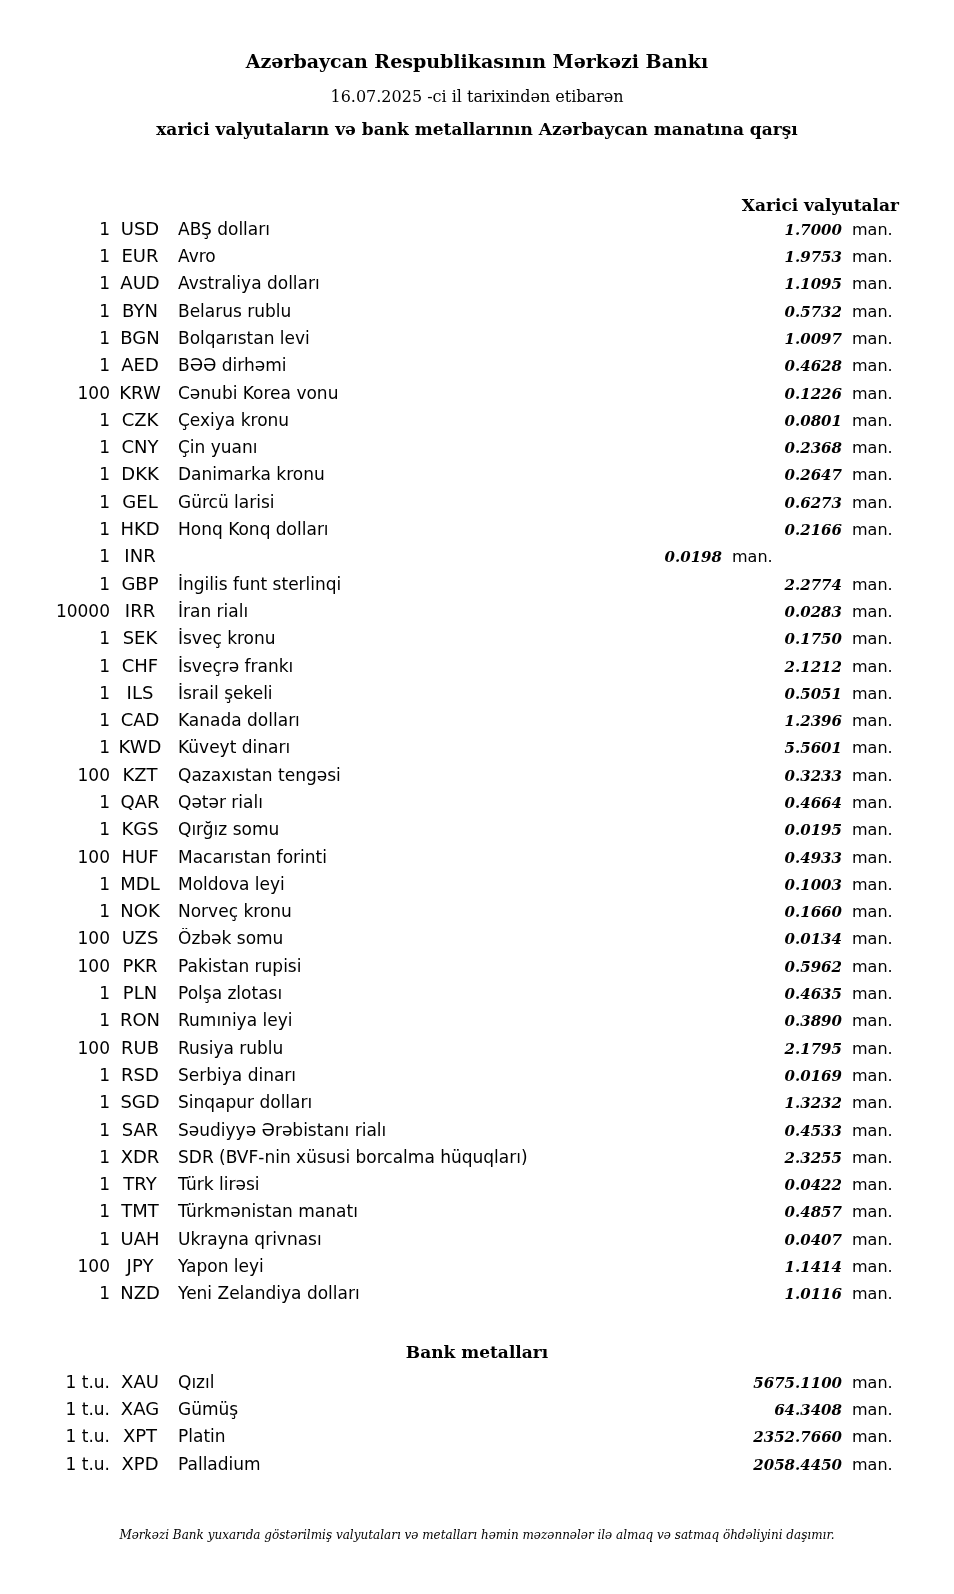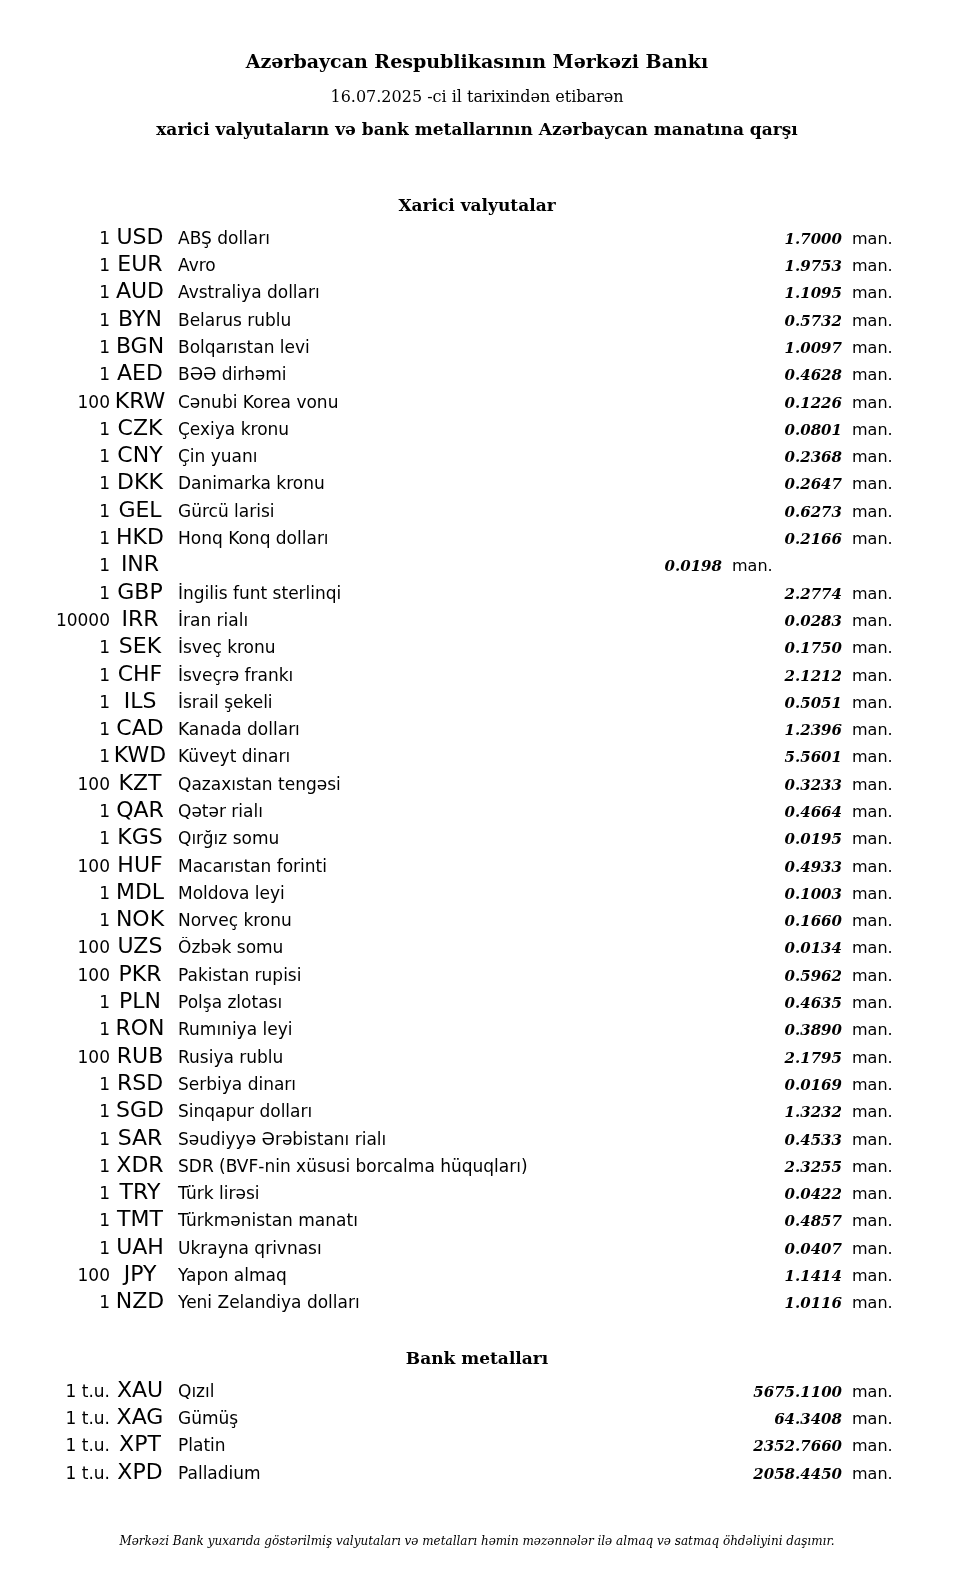--- a/index.html
+++ b/index.html
@@ -43,21 +43,22 @@
   }
   .section-title {
     font-family: "DejaVu Serif", serif;
     font-weight: bold;
     font-size: 17px;
     text-align: center;
     margin: 0;
   }
   .section-title.currencies {
     margin-top: 56px;
-    margin-bottom: 9px;
+    margin-bottom: 3px;
+    text-align: right;
   }
   .section-title.metals {
     margin-top: 32px;
     margin-bottom: 9px;
   }
   .rows {
     width: 100%;
   }
   .row {
     display: grid;
@@ -65,21 +66,21 @@
     align-items: baseline;
     height: 27.3px;
   }
   .qty {
     text-align: right;
     font-size: 17px;
     white-space: nowrap;
   }
   .code {
     text-align: center;
-    font-size: 22px;
+    font-size: 18px;
     white-space: nowrap;
   }
   .name {
     font-size: 17px;
     padding-left: 8px;
     white-space: nowrap;
     overflow: hidden;
   }
   .rate {
     text-align: right;
@@ -375,21 +376,21 @@
       <div class="row">
         <span class="qty">1</span>
         <span class="code">UAH</span>
         <span class="name">Ukrayna qrivnası</span>
         <span class="rate">0.0407</span>
         <span class="man">man.</span>
       </div>
       <div class="row">
         <span class="qty">100</span>
         <span class="code">JPY</span>
-        <span class="name">Yapon almaq</span>
+        <span class="name">Yapon leyi</span>
         <span class="rate">1.1414</span>
         <span class="man">man.</span>
       </div>
       <div class="row">
         <span class="qty">1</span>
         <span class="code">NZD</span>
         <span class="name">Yeni Zelandiya dolları</span>
         <span class="rate">1.0116</span>
         <span class="man">man.</span>
       </div>

